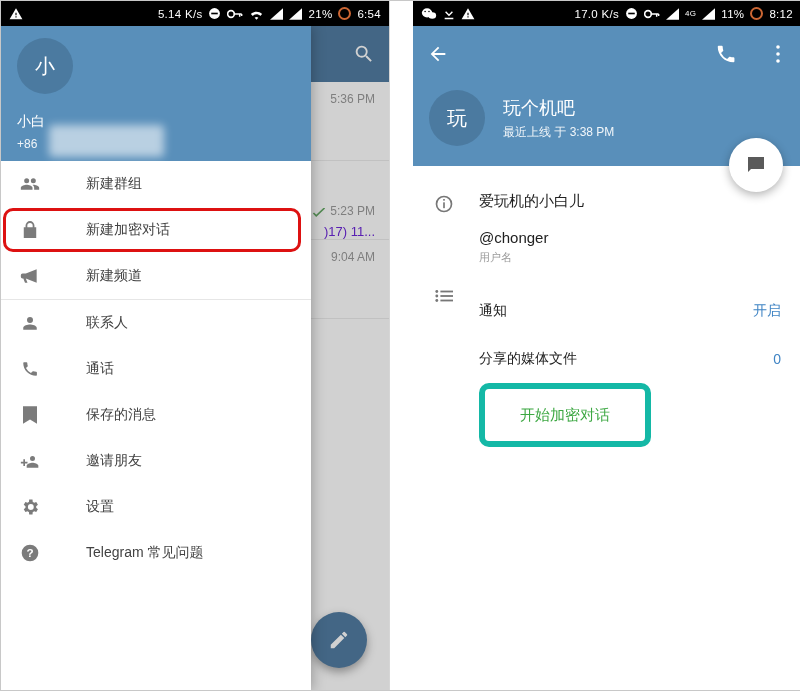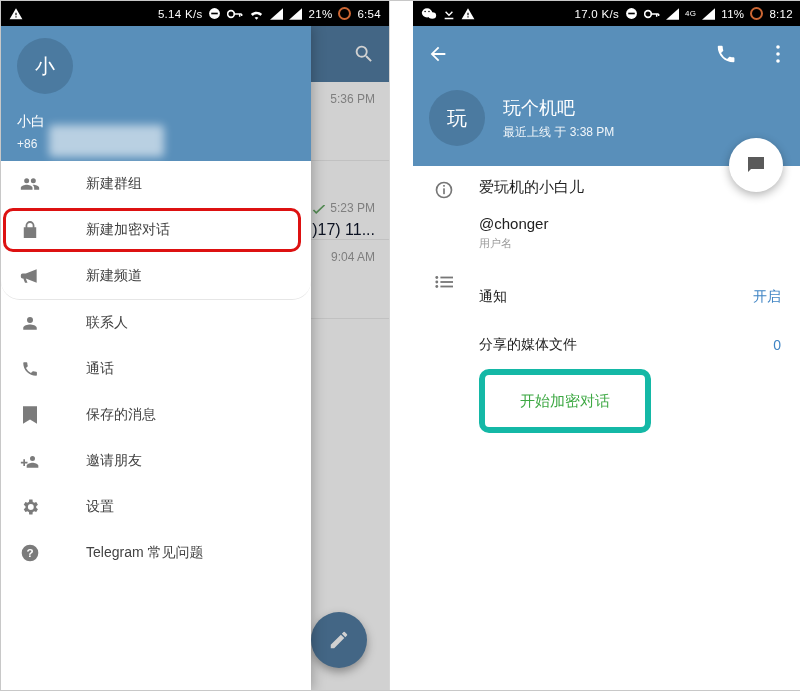--- a/index.html
+++ b/index.html
@@ -12,46 +12,46 @@
   .status{height:25px;background:#000;color:#fff;display:flex;align-items:center;font-size:11.5px;padding:0 8px;gap:6px;}
   .status .spacer{flex:1}
   .status svg{display:block}
   .status .ring{width:13px;height:13px;border:2px solid #c63;border-radius:50%;box-sizing:border-box}
   .status .txt{letter-spacing:.3px}
 
   
   .left .behind{position:absolute;top:25px;left:0;right:0;bottom:0;background:#fff;}
   .left .behind .appbar{height:56px;background:#527da3;display:flex;align-items:center;justify-content:flex-end;padding-right:14px}
   .left .behind .chatrow{height:68px;border-bottom:1px solid #ececec;display:flex;justify-content:flex-end;align-items:flex-start;padding:10px 14px 0 0;font-size:12px;color:#9b9b9b;gap:4px}
-  .left .behind .chatrow .line2{font-size:16px;color:#0f172a}
+  .left .behind .chatrow .line2{font-size:13px;color:#6d28d9}
   .left .behind .fab{position:absolute;bottom:22px;right:22px;width:56px;height:56px;border-radius:50%;background:#527da3;box-shadow:0 4px 10px rgba(0,0,0,.35);display:flex;align-items:center;justify-content:center}
   .left .shade{position:absolute;top:25px;left:0;right:0;bottom:0;background:rgba(0,0,0,.18);pointer-events:none}
 
   .drawer{position:absolute;top:25px;left:0;width:310px;bottom:0;background:#fff;box-shadow:2px 0 12px rgba(0,0,0,.25);}
   .dhead{height:135px;background:#598fba;color:#fff;position:relative;padding:12px 16px;box-sizing:border-box}
   .dhead .avatar{width:56px;height:56px;border-radius:50%;background:#4b7aa0;display:flex;align-items:center;justify-content:center;font-size:20px}
   .dhead .uname{position:absolute;bottom:30px;left:16px;font-size:14px}
   .dhead .uphone{position:absolute;bottom:10px;left:16px;font-size:12px;opacity:.9}
   .dhead .blur{position:absolute;bottom:4px;left:48px;width:115px;height:32px;background:rgba(255,255,255,.58);filter:blur(4px);border-radius:4px}
 
   .drow{height:46px;display:flex;align-items:center;padding-left:18px;gap:45px;color:#424242;font-size:14px;}
   .drow .dicon{width:22px;display:flex;justify-content:center;color:#7b7b7b}
-  .drow.sep-after{border-bottom:1px solid #e6e6e6;border-radius:19px;}
+  .drow.sep-after{border-bottom:1px solid #e6e6e6;}
 
   
   .right .header{height:140px;background:#598fba;color:#fff;position:relative}
   .right .header .toprow{height:56px;display:flex;align-items:center;padding:0 14px;gap:18px}
   .right .header .toprow .grow{flex:1}
   .right .header .prof{position:absolute;left:16px;top:64px;display:flex;align-items:center;gap:18px}
   .right .header .pavatar{width:56px;height:56px;border-radius:50%;background:#4b7aa0;display:flex;align-items:center;justify-content:center;font-size:20px}
   .right .header .pname{font-size:18px}
   .right .header .pstat{font-size:12px;opacity:.92;margin-top:4px}
   .right .header .msgfab{position:absolute;right:18px;bottom:-26px;width:54px;height:54px;border-radius:50%;background:#fff;box-shadow:0 3px 10px rgba(0,0,0,.3);display:flex;align-items:center;justify-content:center}
 
-  .section{padding:12px 20px 0 20px;color:#212121;font-size:14px}
+  .section{padding:26px 20px 0 20px;color:#212121;font-size:14px}
   .section .row{display:flex;align-items:flex-start;gap:24px;margin-bottom:22px}
   .section .row .ricon{width:22px;padding-top:2px;color:#777;display:flex;justify-content:center}
   .section .row .rbody{flex:1}
   .section .bio{font-size:15px}
   .section .uname2{font-size:15px;margin-top:18px}
   .section .subcap{font-size:11px;color:#9a9a9a;margin-top:4px}
   .section .line{display:flex;justify-content:space-between;align-items:center;height:48px}
   .section .val{color:#3f84c4}
   .section .green{color:#3da843;font-size:15px;height:48px;display:flex;align-items:center}
   .section .greenbox{border:6px solid #14b8a6;border-radius:10px;padding:2px 0;margin-left:46px;width:160px;display:flex;justify-content:center}

